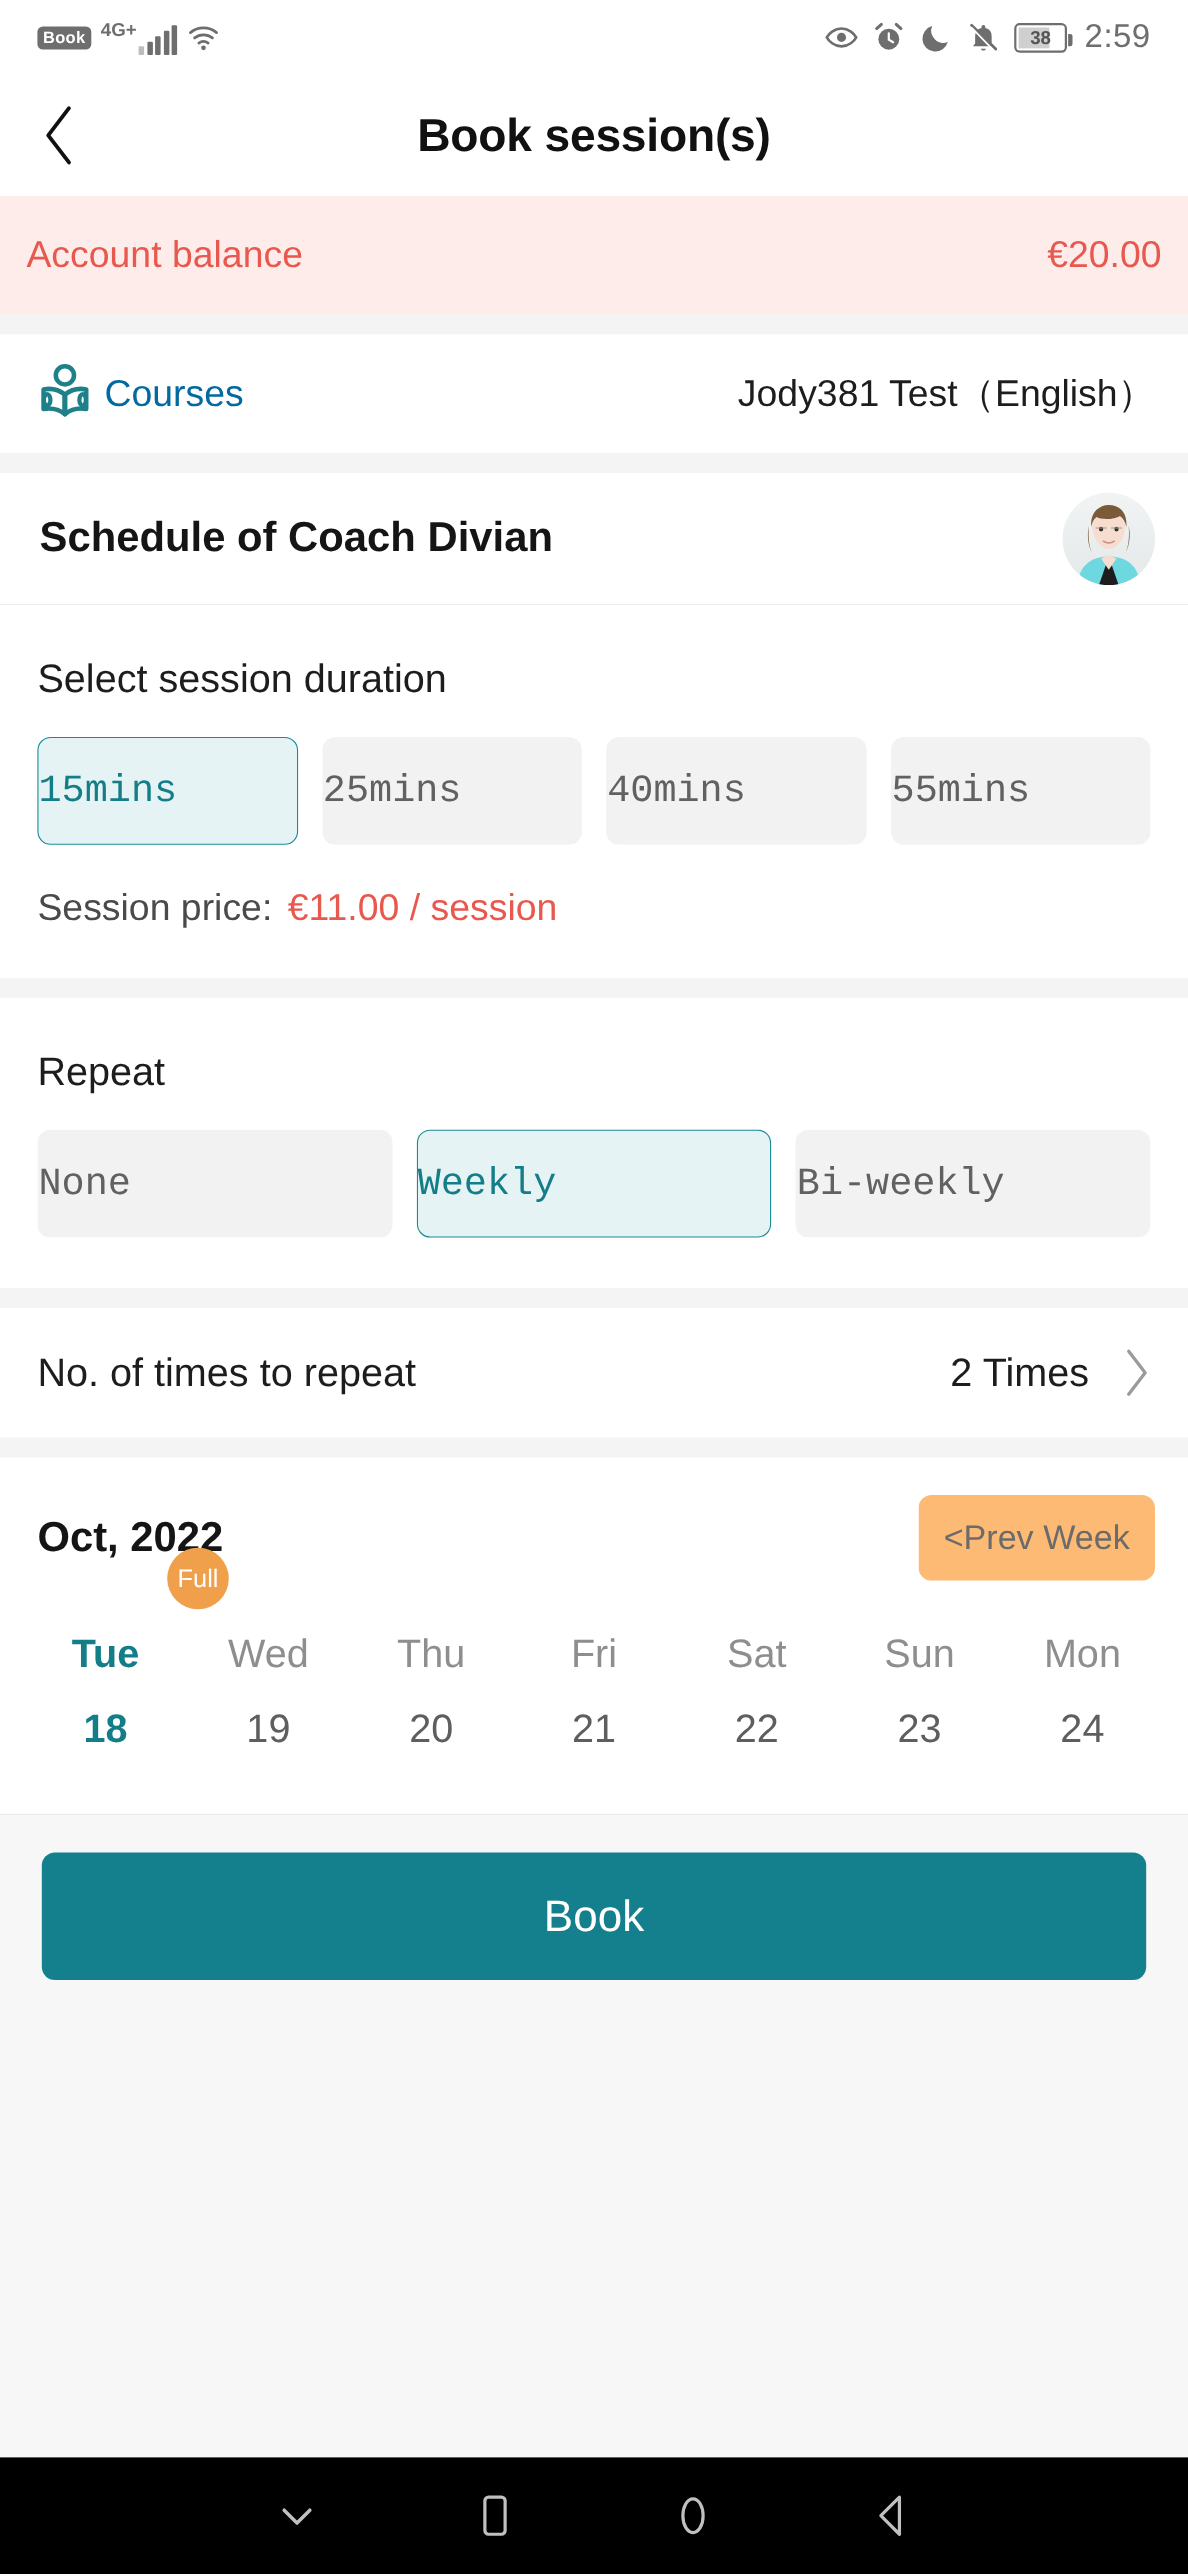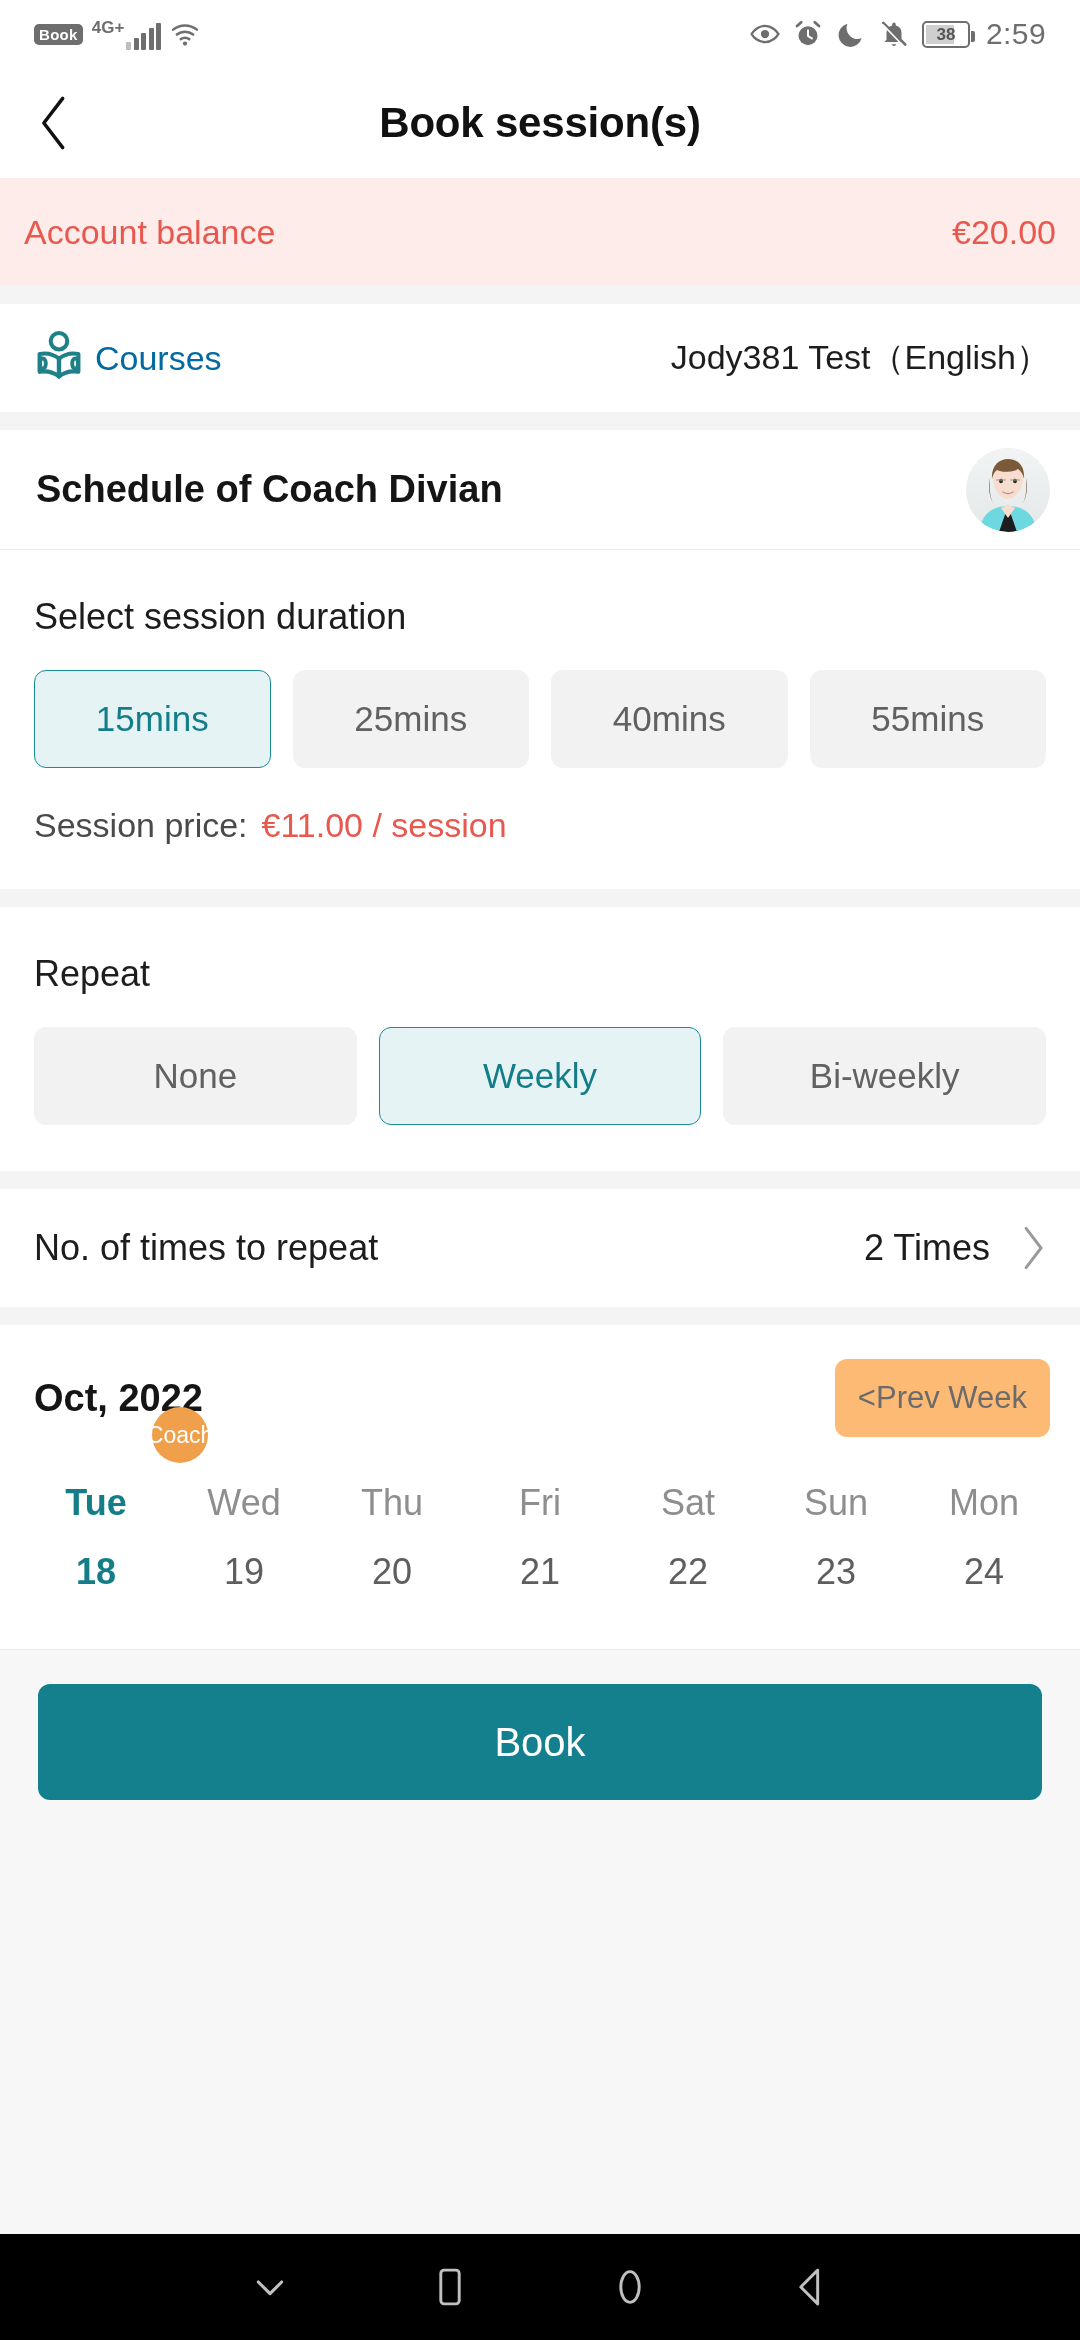--- a/index.html
+++ b/index.html
@@ -197,24 +197,25 @@
     padding-top: 32px;
   }
   .chip {
     flex: 1 1 0;
     height: 98px;
     border-radius: 12px;
     background: #f2f2f2;
     border: 1.5px solid transparent;
     display: flex;
     align-items: center;
-    justify-content: center;
+    justify-content: flex-start;
     font-size: 35px;
     color: #616161;
     cursor: pointer;
+    font-family: Liberation Mono, monospace;
   }
   .chip.selected {
     background: #e6f3f4;
     border-color: #178b96;
     color: #137d88;
   }
 
   .price-row {
     display: flex;
     align-items: baseline;
@@ -519,21 +520,21 @@
     <div class="cal-head">
       <span class="cal-month">Oct, 2022</span>
       <span class="cal-btns">
         <span class="wk-btn">&lt;Prev Week</span>
       </span>
     </div>
 
     <div class="cal-grid">
       <div class="cal-day sel">
         <span class="dw">Tue</span>
-        <span class="full-badge">Coach</span>
+        <span class="full-badge">Full</span>
       </div>
       <div class="cal-day">
         <span class="dw">Wed</span>
       </div>
       <div class="cal-day">
         <span class="dw">Thu</span>
       </div>
       <div class="cal-day">
         <span class="dw">Fri</span>
       </div>

